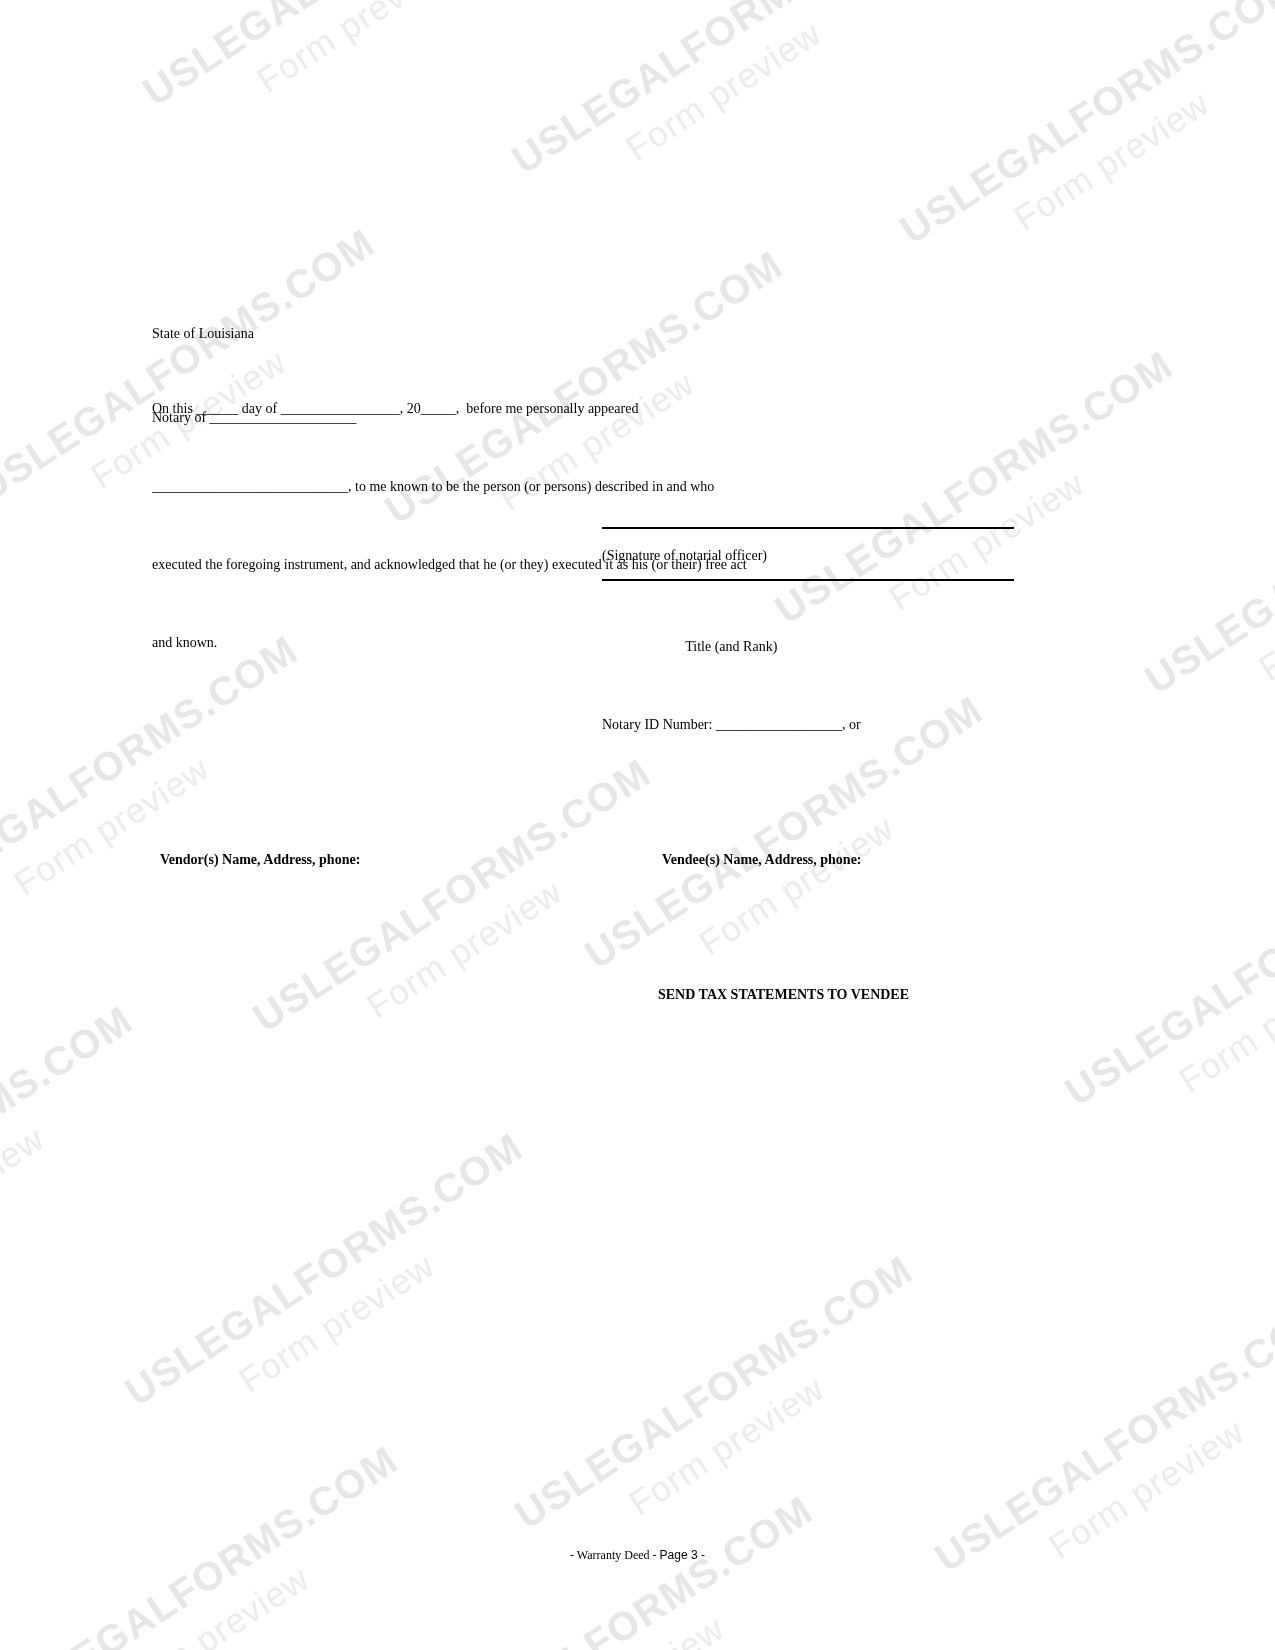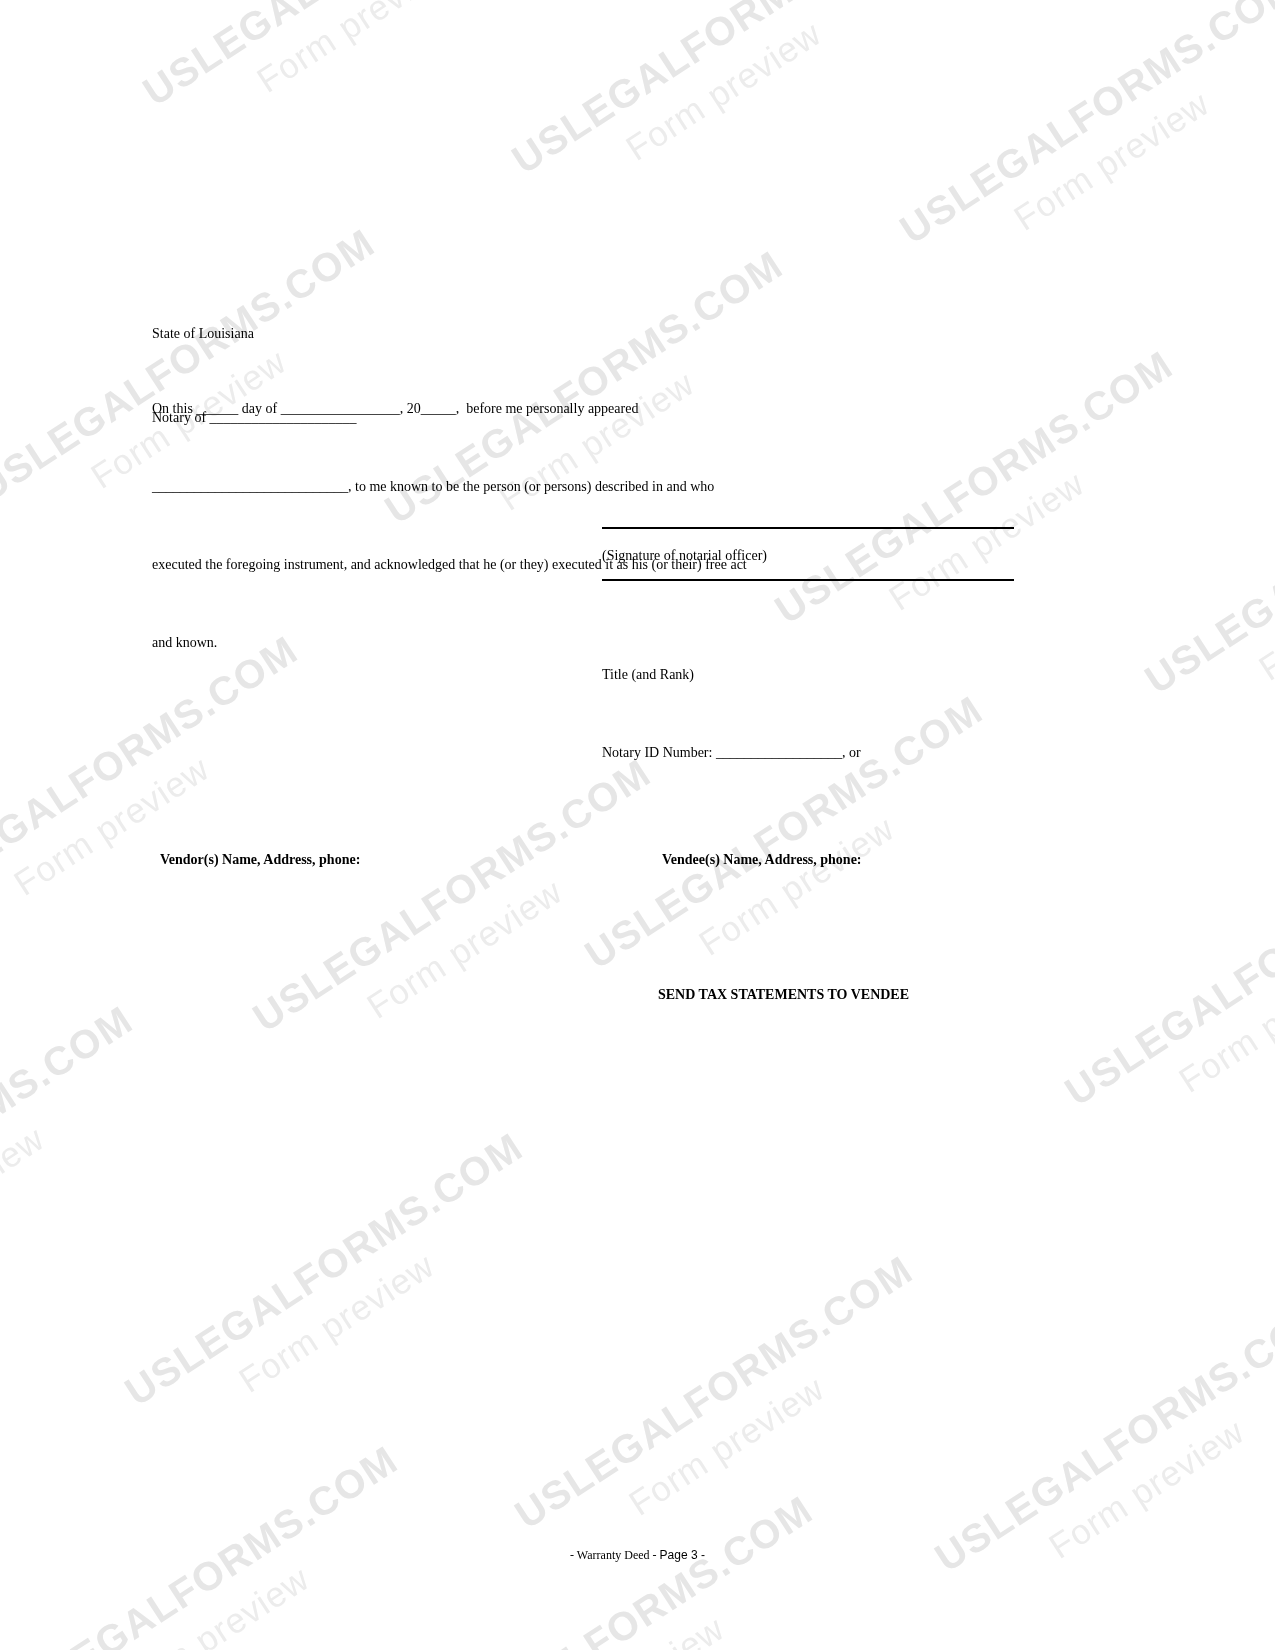--- a/index.html
+++ b/index.html
@@ -74,22 +74,23 @@
     background: #000000;
   }
   .sig-rule-1 { top: 527px; }
   .sig-rule-2 { top: 579px; }
   .sig-caption {
     left: 602px;
     top: 548px;
   }
   .notary-block {
     left: 602px;
-    top: 610px;
+    top: 582px;
     line-height: 26px;
+    text-align: center;
   }
   .party-label {
     top: 852px;
     font-weight: bold;
   }
   .vendor-label { left: 160px; text-align: right; }
   .vendee-label { left: 662px; }
   .tax-notice {
     left: 658px;
     top: 987px;

